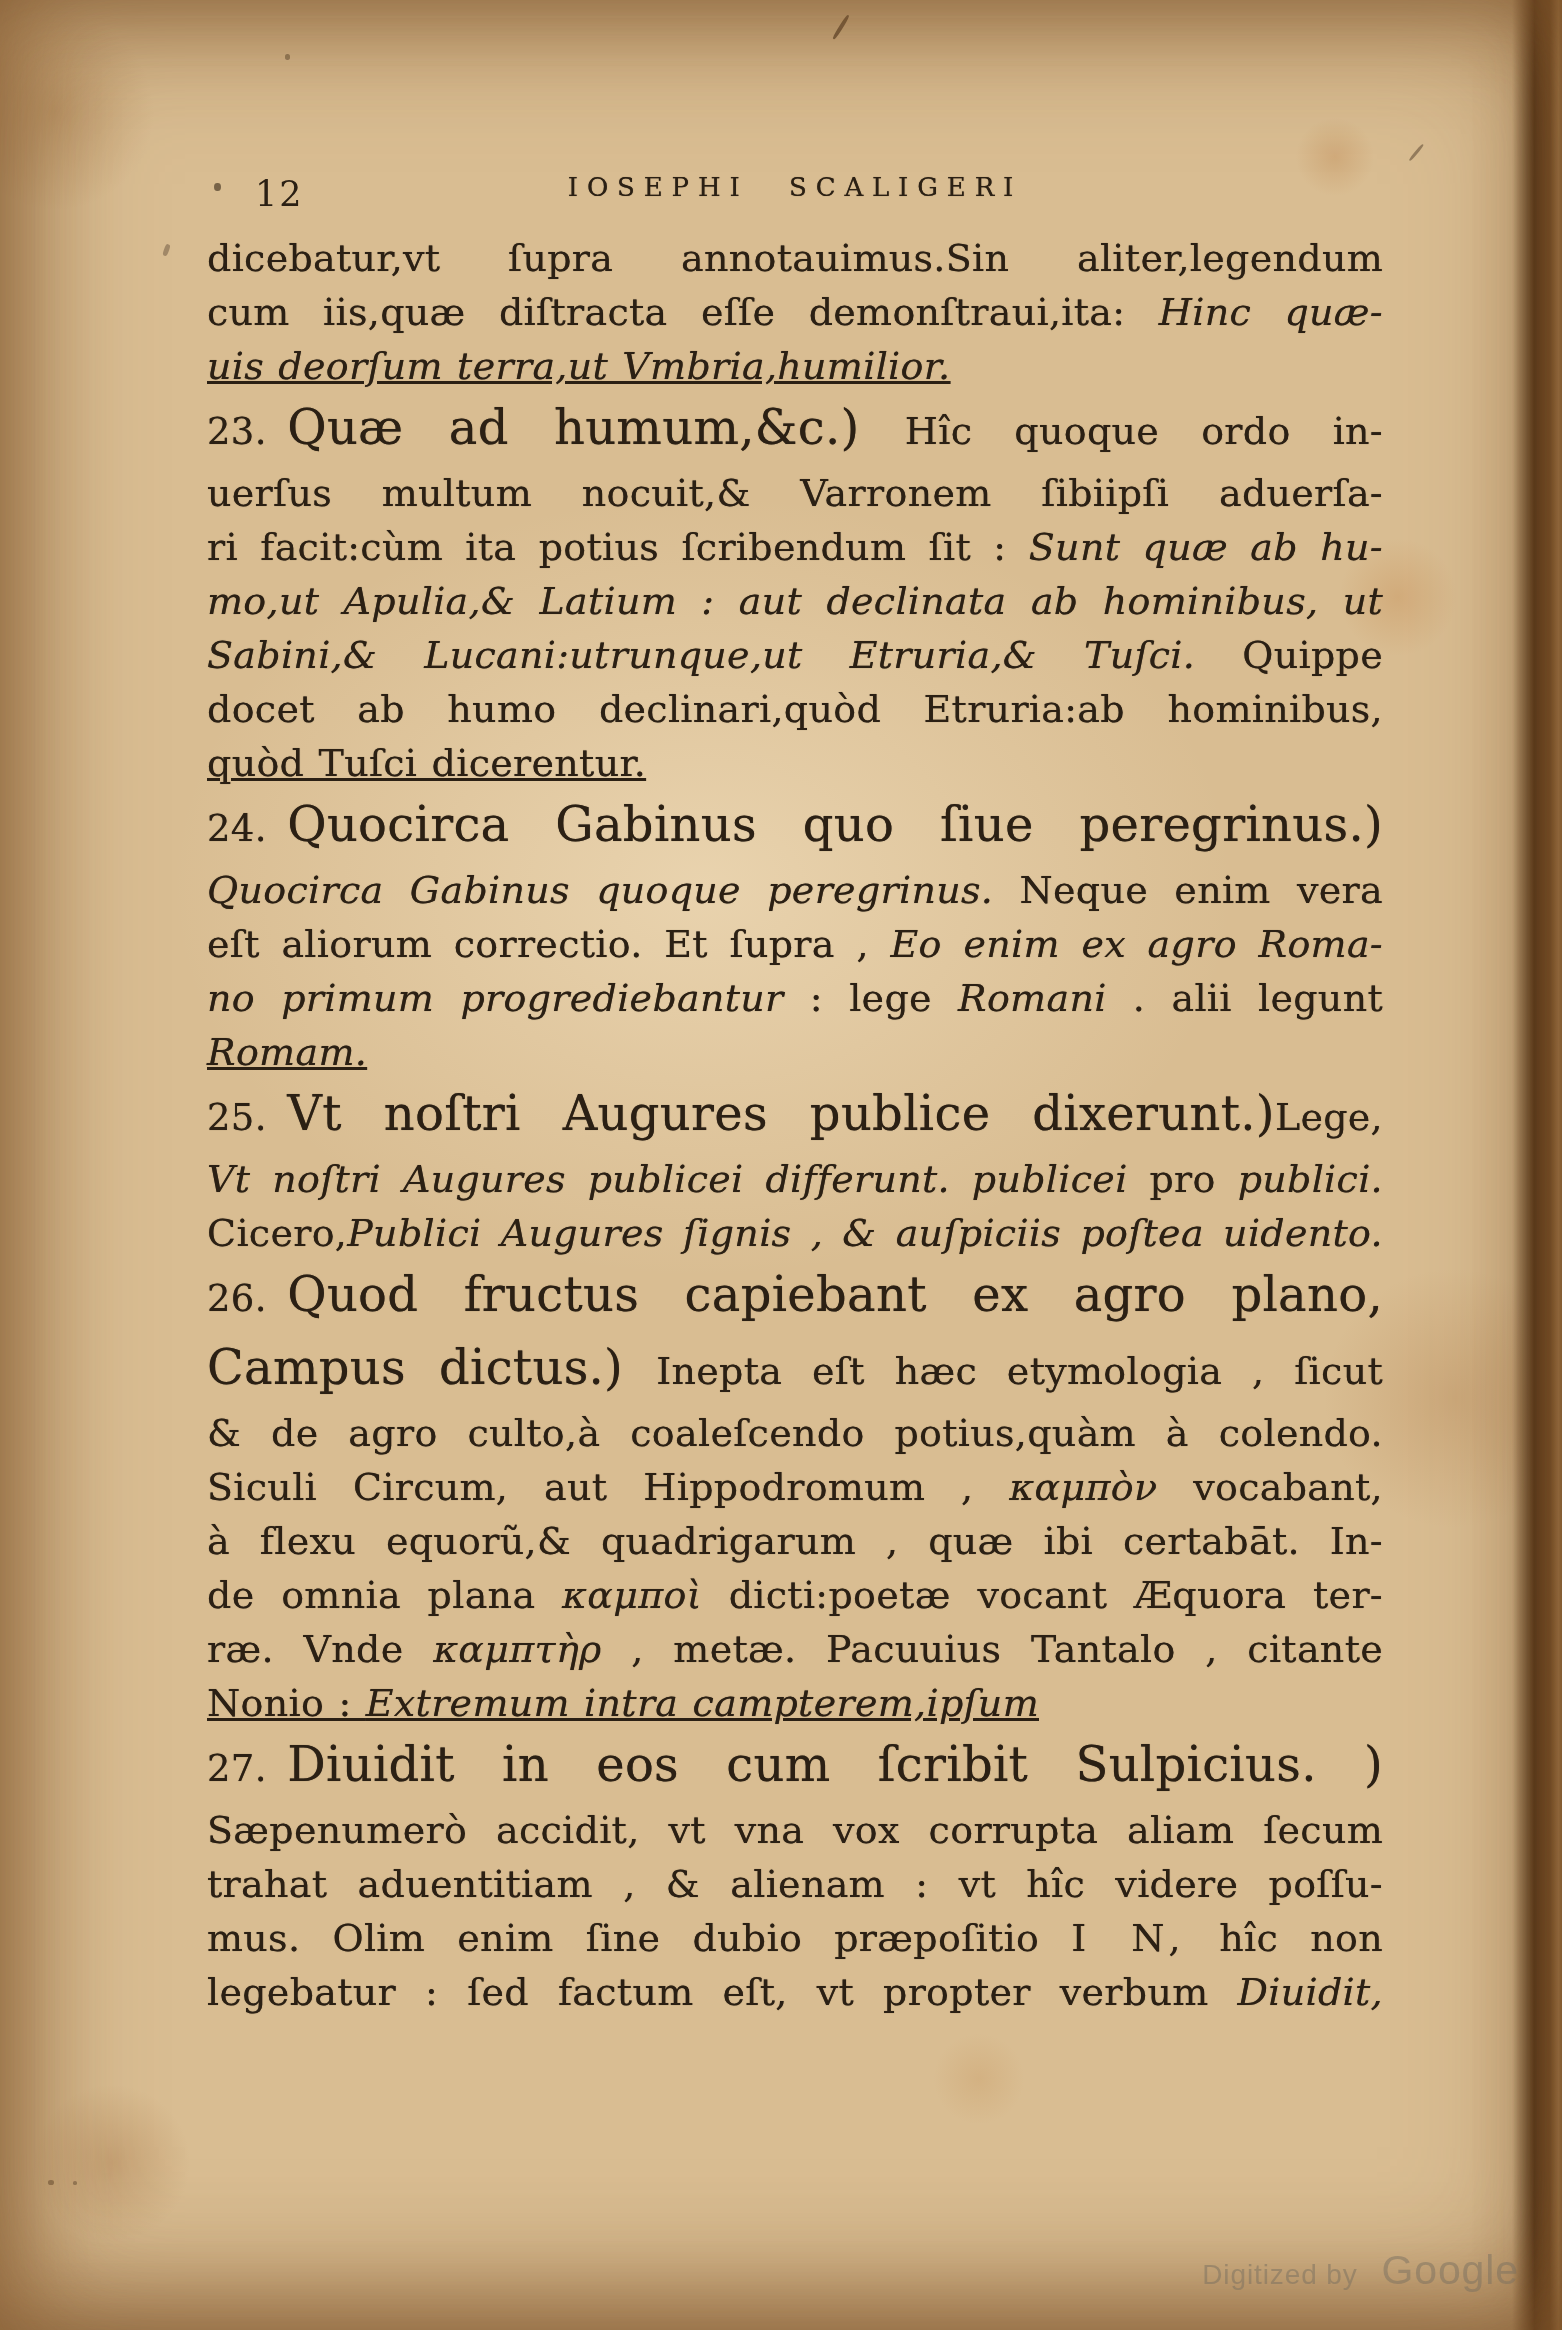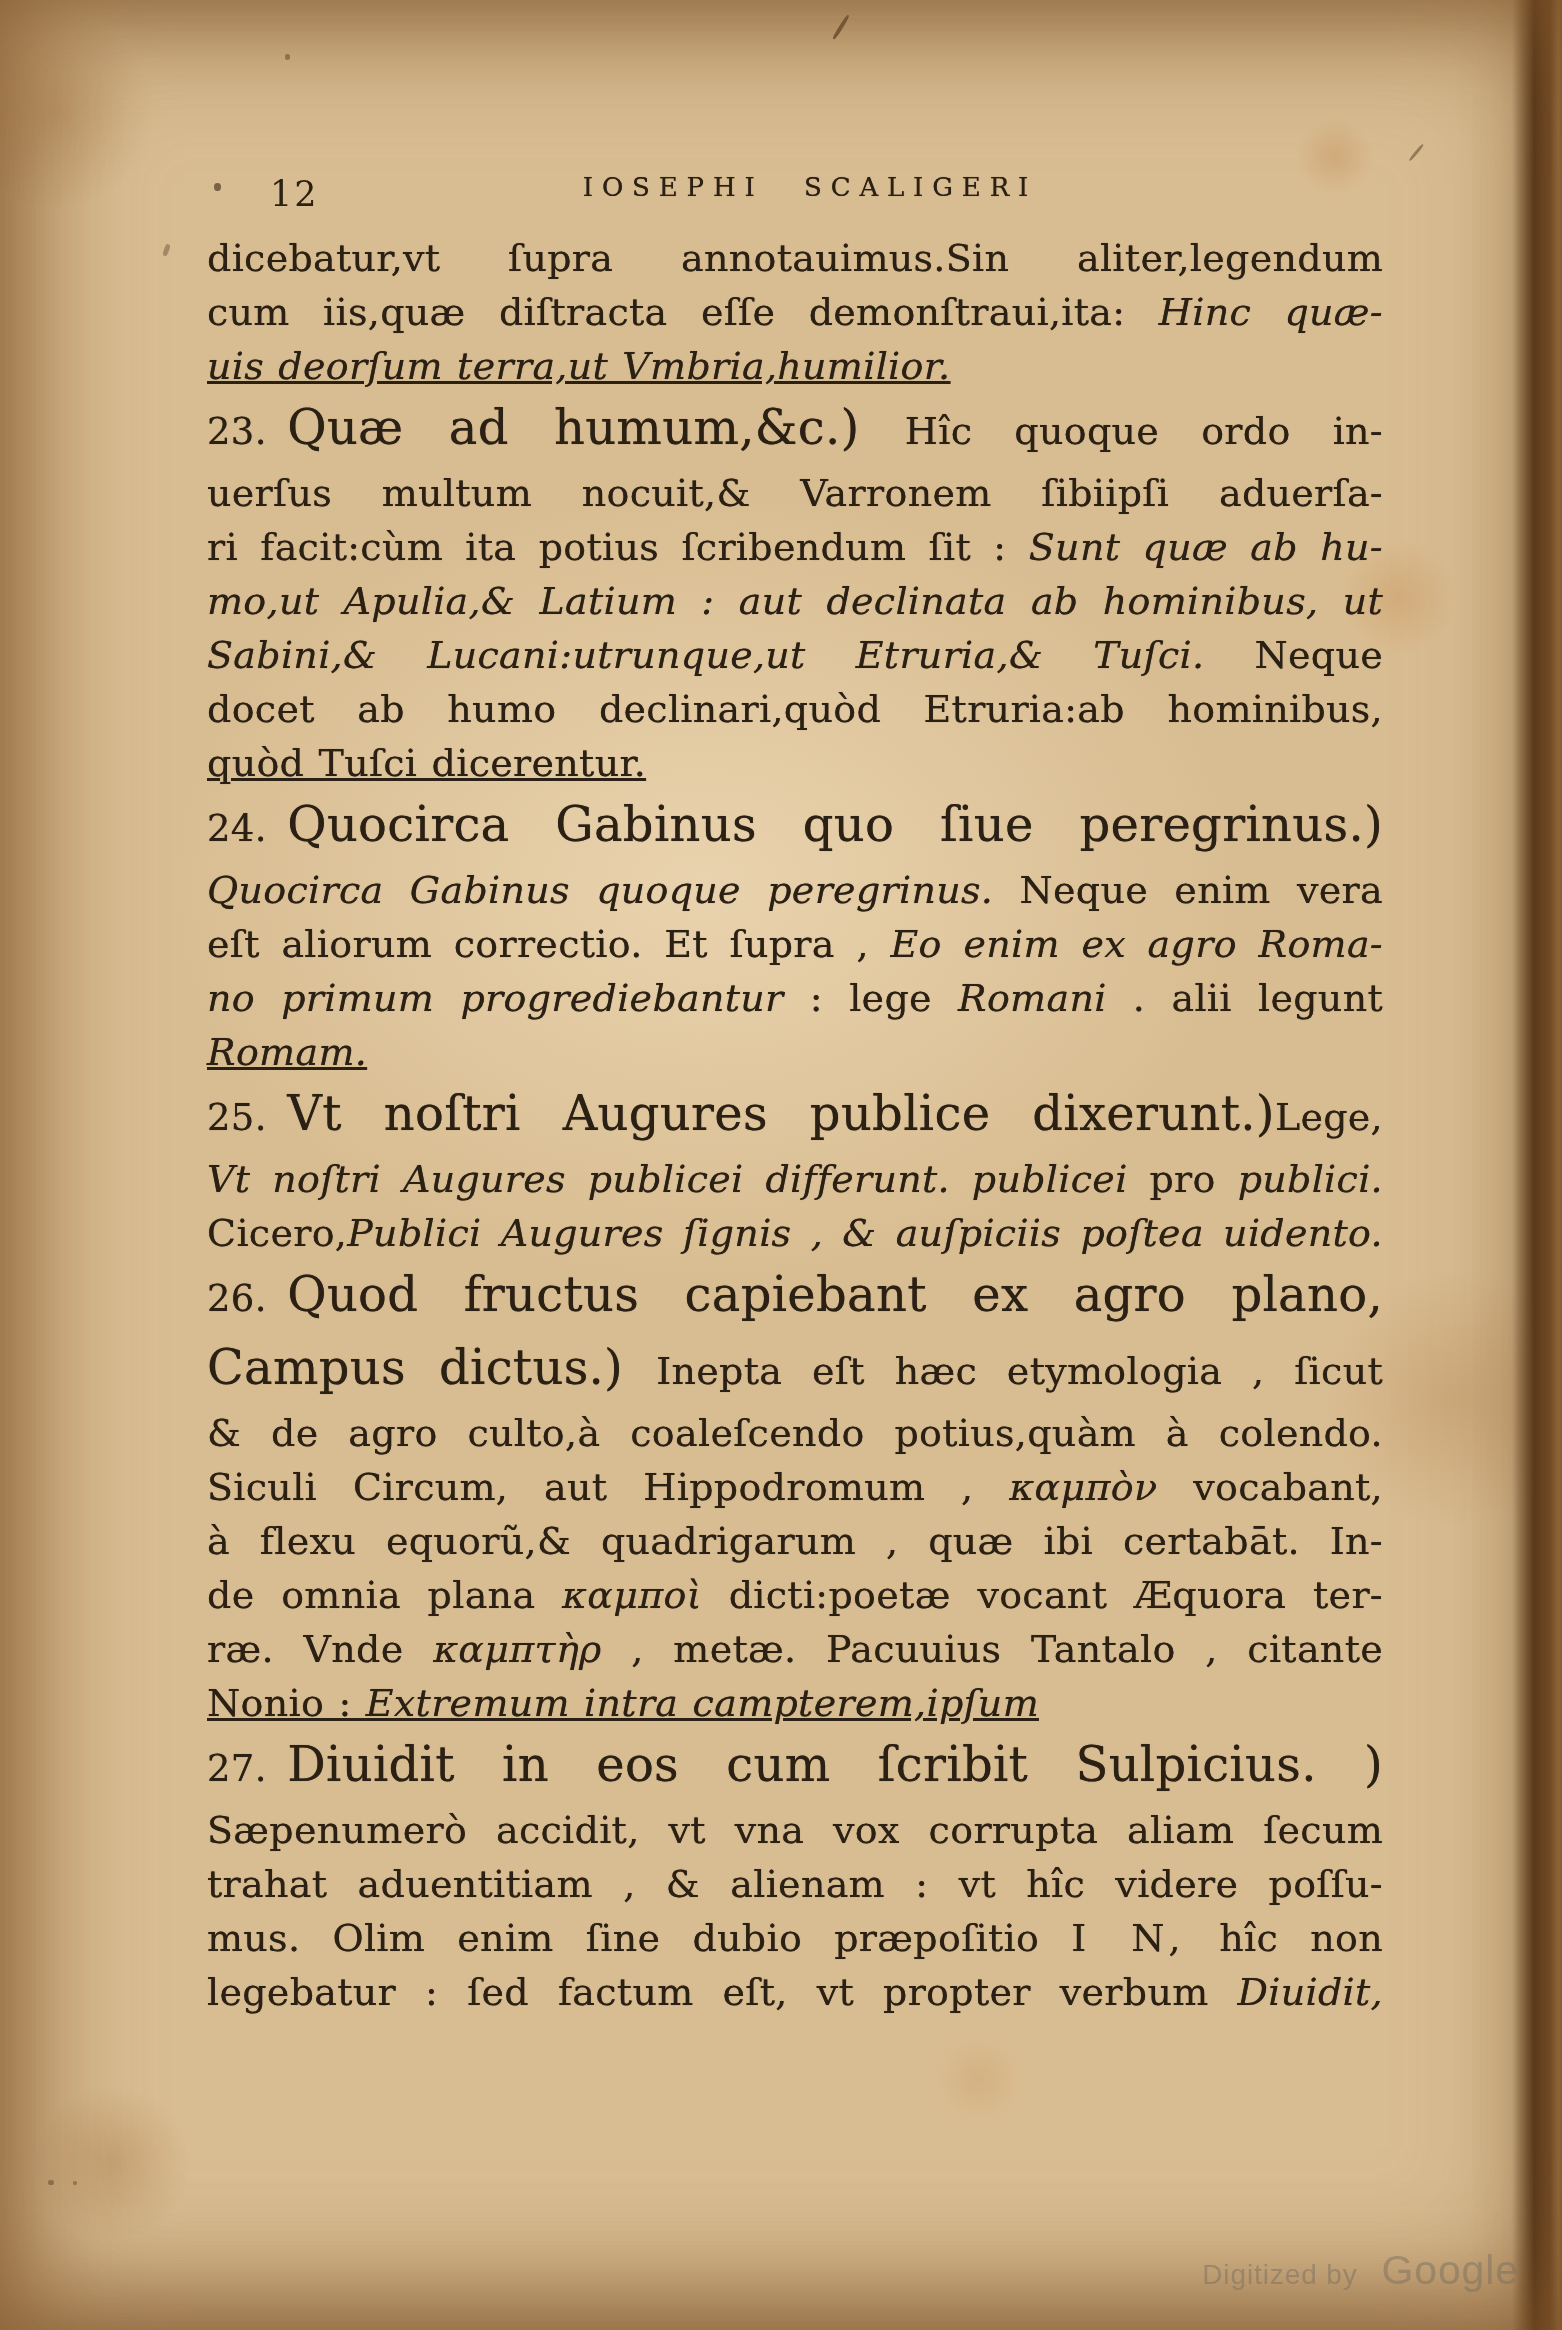--- a/index.html
+++ b/index.html
@@ -21,21 +21,21 @@
   .vignette{position:absolute;inset:0;pointer-events:none;
     box-shadow:
       inset 0 0 131px 28px rgba(130,85,40,0.40),
       inset -22.4px 0 65px rgba(80,50,25,0.28),
       inset 0 -47px 93px rgba(125,80,40,0.35),
       inset 34px 0 84px rgba(140,95,50,0.30),
       inset 0 41px 84px rgba(140,95,50,0.25);}
   .book-edge{position:absolute;right:0;top:0;width:50px;height:100%;
     background:linear-gradient(to right, rgba(90,60,30,0) 0%, rgba(75,48,22,0.50) 22%,
       #4a2f16 45%, #5f3f1f 62%, #6d4a26 76%, #b28a58 93%, #9a7448 100%);}
-  .header-row{position:absolute;left:222px;top:172px;width:1176px;text-align:center;}
+  .header-row{position:absolute;left:207px;top:172px;width:1176px;text-align:center;}
   .pagenum{position:absolute;left:48px;top:1.9px;font-size:35px;letter-spacing:1.9px;}
   .title{font-size:26px;letter-spacing:0.34em;word-spacing:0.9em;
     text-shadow:0 0 0.7px rgba(40,30,20,0.8);}
   .text-block{position:absolute;left:207px;top:231px;width:1176px;
     font-size:38px;letter-spacing:0.3px;word-spacing:1.9px;
     text-shadow:0 0 0.7px rgba(40,30,20,0.75);}
   .line{line-height:54px;text-align:justify;text-align-last:justify;}
   .line.heading{line-height:69px;}
   .line.nojust{text-align:center;text-align-last:left;text-decoration:underline;}
   .it{font-style:italic;}
@@ -65,21 +65,21 @@
   </div>
 
   <div class="text-block">
       <div class="line"><span>dicebatur,vt ſupra annotauimus.Sin aliter,legendum</span></div>
       <div class="line"><span>cum iis,quæ diſtracta eſſe demonſtraui,ita: </span><span class="it">Hinc quæ-</span></div>
       <div class="line nojust"><span class="it">uis deorſum terra,ut Vmbria,humilior.</span></div>
       <div class="line heading"><span class="num">23.</span><span class="big">Quæ ad humum,&amp;c.) </span><span>Hîc quoque ordo in-</span></div>
       <div class="line"><span>uerſus multum nocuit,&amp; Varronem ſibiipſi aduerſa-</span></div>
       <div class="line"><span>ri facit:cùm ita potius ſcribendum ſit : </span><span class="it">Sunt quæ ab hu-</span></div>
       <div class="line"><span class="it">mo,ut Apulia,&amp; Latium : aut declinata ab hominibus, ut</span></div>
-      <div class="line"><span class="it">Sabini,&amp; Lucani:utrunque,ut Etruria,&amp; Tuſci.</span><span> Neque</span></div>
+      <div class="line"><span class="it">Sabini,&amp; Lucani:utrunque,ut Etruria,&amp; Tuſci.</span><span> Quippe</span></div>
       <div class="line"><span>docet ab humo declinari,quòd Etruria:ab hominibus,</span></div>
       <div class="line nojust"><span>quòd Tuſci dicerentur.</span></div>
       <div class="line heading"><span class="num">24.</span><span class="big">Quocirca Gabinus quo ſiue peregrinus.)</span></div>
       <div class="line"><span class="it">Quocirca Gabinus quoque peregrinus.</span><span> Neque enim vera</span></div>
       <div class="line"><span>eſt aliorum correctio. Et ſupra , </span><span class="it">Eo enim ex agro Roma-</span></div>
       <div class="line"><span class="it">no primum progrediebantur</span><span> : lege </span><span class="it">Romani</span><span> . alii legunt</span></div>
       <div class="line nojust"><span class="it">Romam.</span></div>
       <div class="line heading"><span class="num">25.</span><span class="big">Vt noſtri Augures publice dixerunt.)</span><span>Lege,</span></div>
       <div class="line"><span class="it">Vt noſtri Augures publicei differunt. publicei</span><span> pro </span><span class="it">publici.</span></div>
       <div class="line"><span>Cicero,</span><span class="it">Publici Augures ſignis , &amp; auſpiciis poſtea uidento.</span></div>

